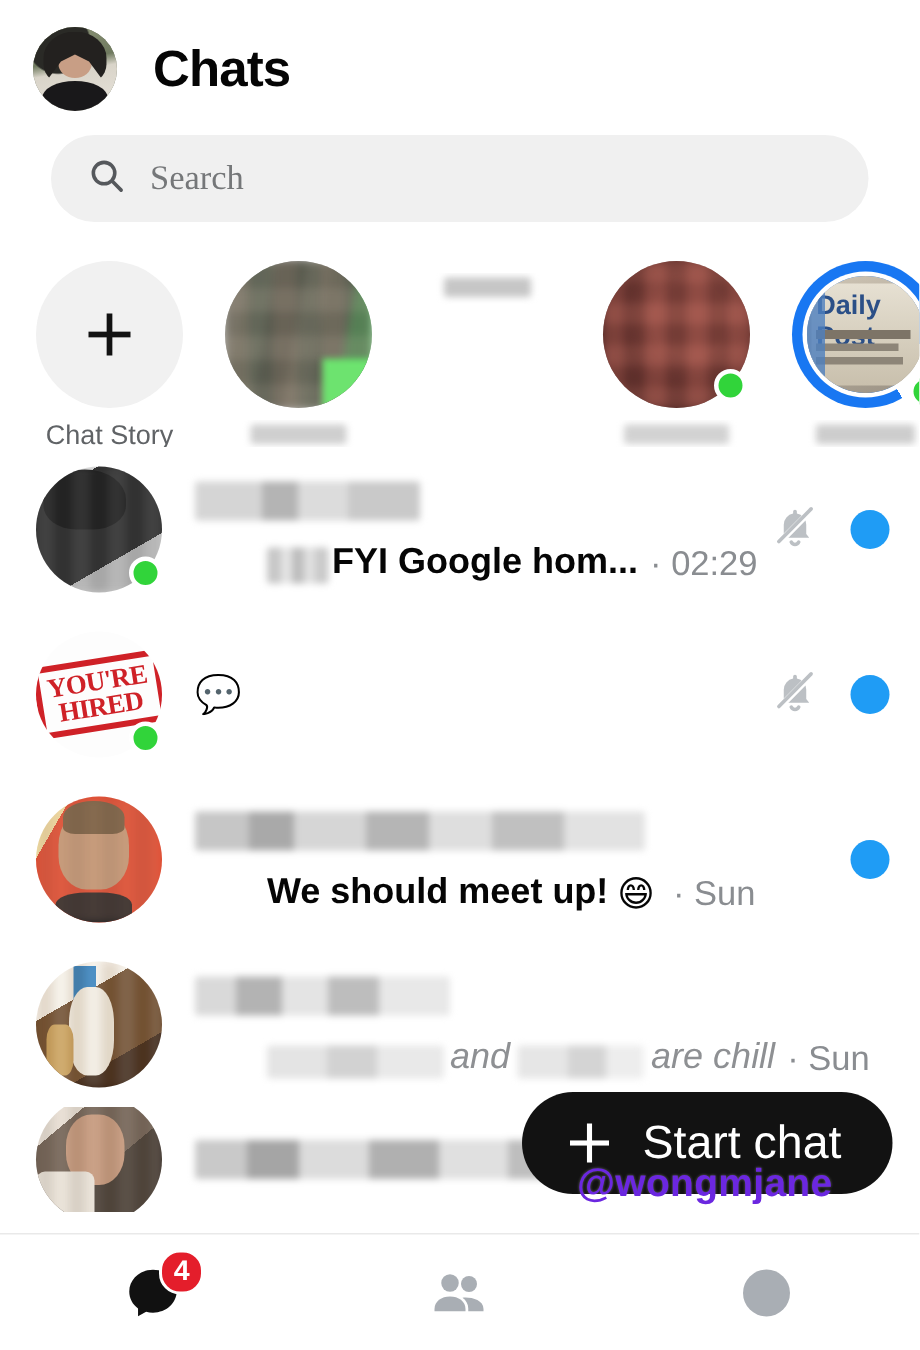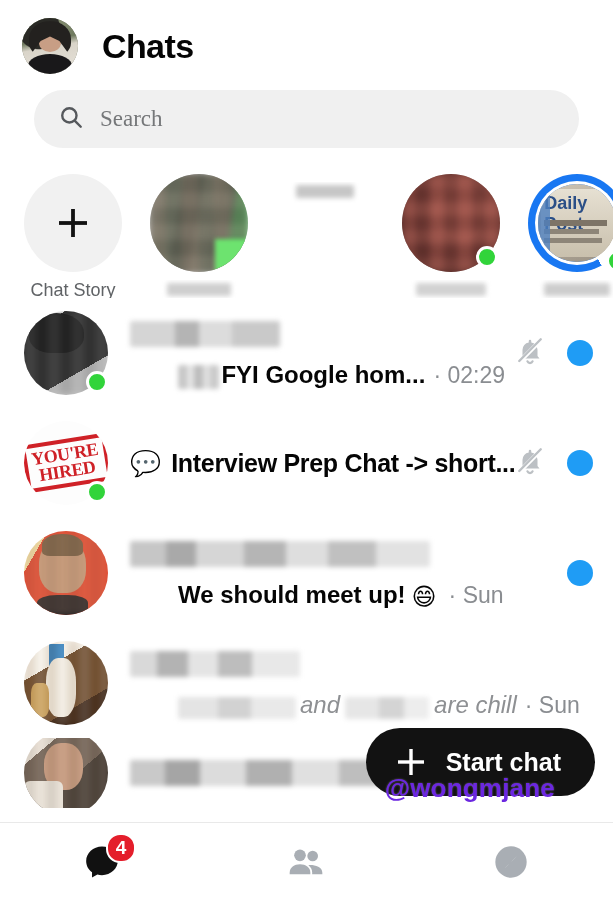--- a/index.html
+++ b/index.html
@@ -107,21 +107,21 @@
   .unread-dot{ width:26px; height:26px; border-radius:50%; background:#1f9cf5; }
   .emoji{ font-size:25px; margin-right:10px; line-height:1; }
   .emoji-inline{ font-size:24px; line-height:1; margin:0 4px 0 6px; }
 
   
   .fab{
     position:absolute; right:18px; bottom:104px; height:68px; border-radius:34px;
     background:#121212; color:#fff; display:flex; align-items:center; gap:18px;
     padding:0 34px 0 28px; cursor:pointer; z-index:5;
   }
-  .fab-label{ font-size:25px; font-weight:bold; }
+  .fab-label{ font-size:31px; font-weight:normal; }
 
   .watermark{
     position:absolute; right:58px; bottom:96px; z-index:6;
     font-size:26px; font-weight:bold; color:#6b27e0; letter-spacing:.2px;
     text-shadow:0 0 2px rgba(255,255,255,.35);
   }
 
   
   .bottom-nav{
     position:absolute; left:0; right:0; bottom:0; height:78px; background:#fff;
@@ -272,21 +272,20 @@
             <div style="font-family:'Liberation Serif',serif;font-weight:bold;color:#cf2127;
                font-size:18px;line-height:17px;letter-spacing:-.5px;text-align:center;">YOU'RE<br>HIRED</div>
           </div>
         </div>
       </div>
       <div class="c-dot"></div>
     </div>
     <div class="c-body">
       <div class="c-line1">
         <span class="emoji">💬</span>
-        <span class="c-title">Interview Prep Chat -&gt; short...</span>
       </div>
     </div>
     <div class="c-right">
       <span>
         <svg width="30" height="30" viewBox="0 0 24 24" fill="none" stroke="#bcc0c4" stroke-width="1.9" stroke-linecap="round">
           <path d="M18 16v-5a6 6 0 0 0-5-5.9V4a1 1 0 0 0-2 0v1.1A6 6 0 0 0 6 11v5l-1.6 2h15.2L18 16z" fill="#bcc0c4" stroke="none"></path>
           <path d="M10 20.3a2.2 2.2 0 0 0 4 0" stroke="#bcc0c4"></path>
           <line x1="3.4" y1="20.8" x2="20.6" y2="3.4" stroke="#ffffff" stroke-width="3.4"></line>
           <line x1="3.4" y1="20.0" x2="20.6" y2="2.6" stroke="#bcc0c4" stroke-width="1.9"></line>
         </svg>

